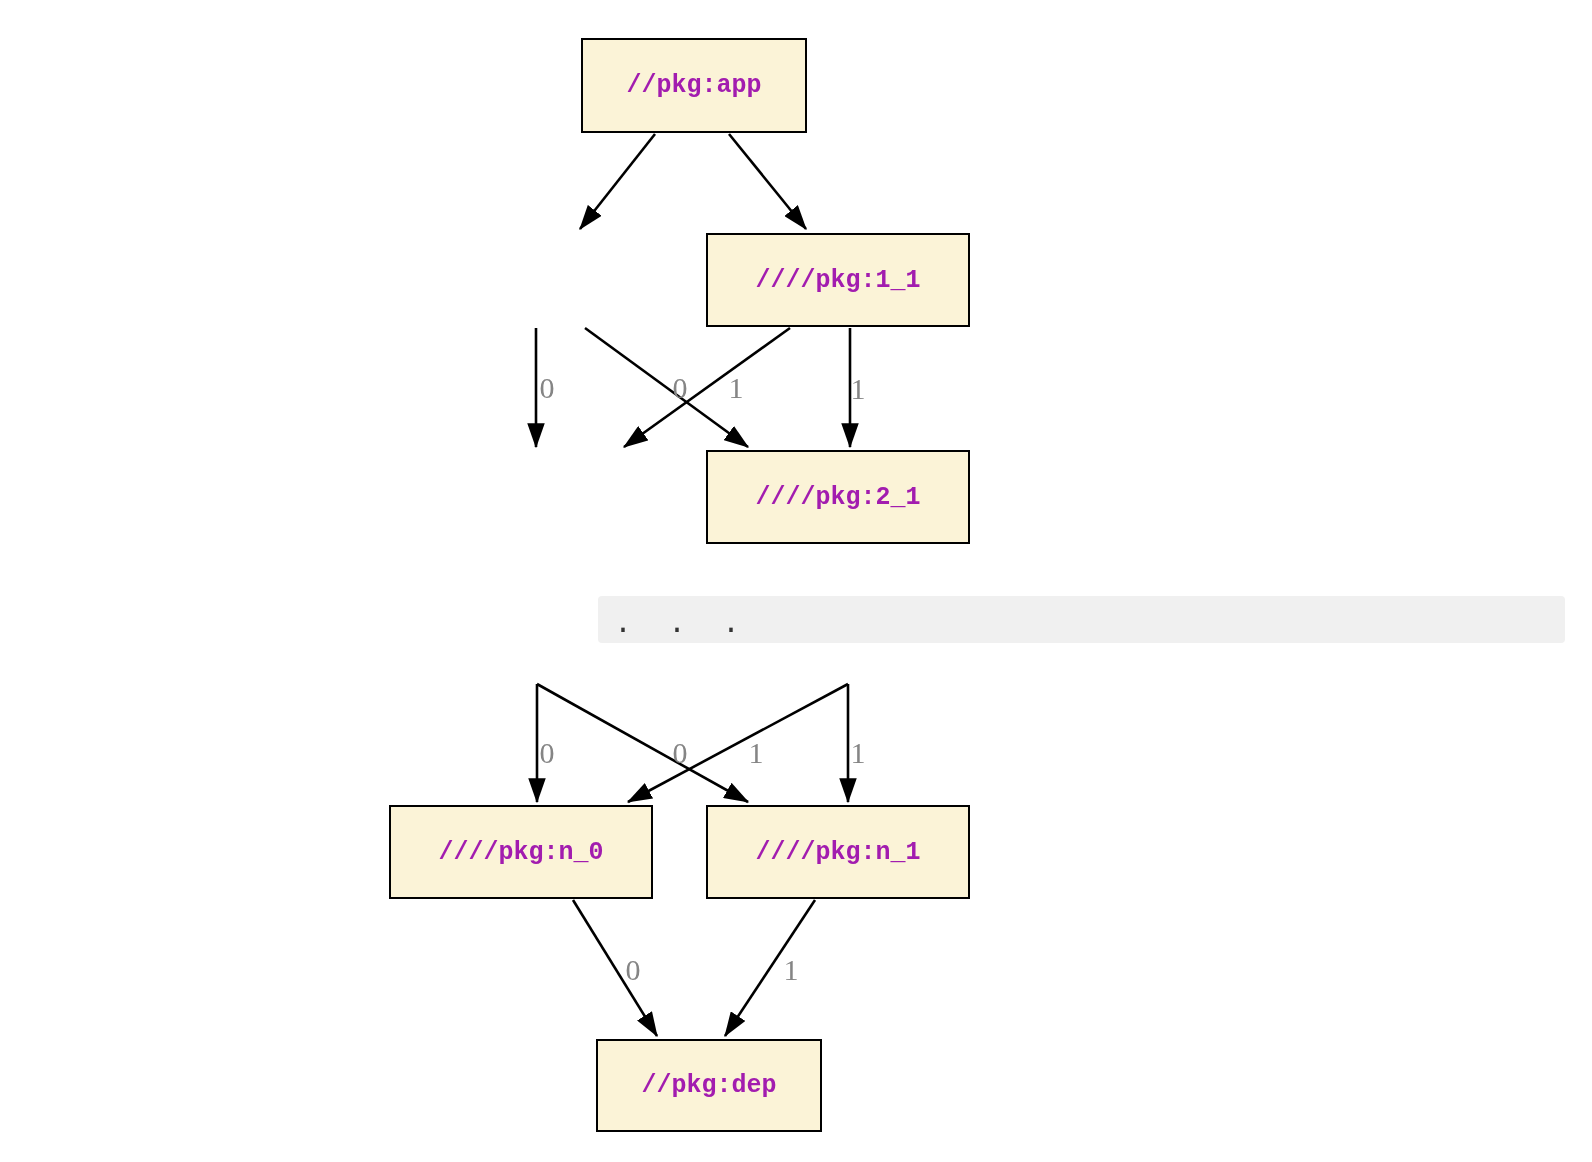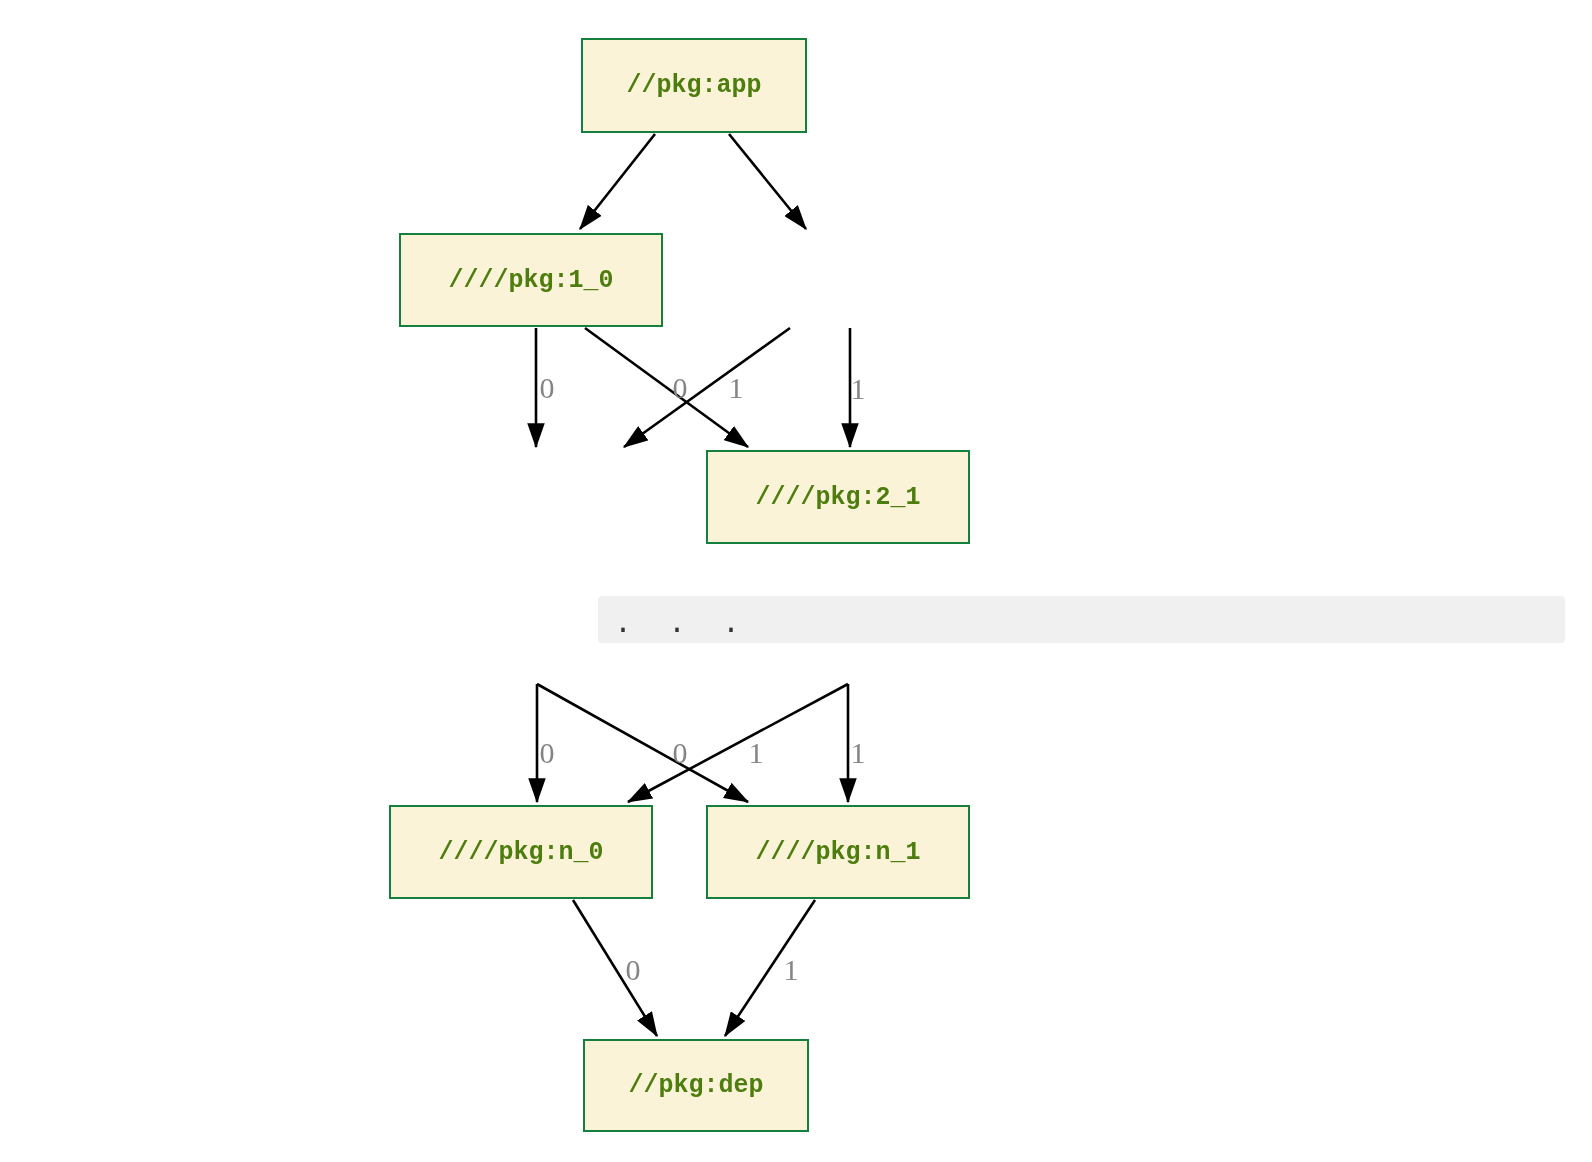--- a/index.html
+++ b/index.html
@@ -19,38 +19,38 @@
     position: absolute;
     left: 0;
     top: 0;
     width: 1592px;
     height: 1162px;
   }
   .node {
     position: absolute;
     box-sizing: border-box;
     background: #fbf3d7;
-    border: 2px solid #15803d;
+    border: 2px solid #000000;
     display: flex;
     align-items: center;
     justify-content: center;
     font-family: "Liberation Mono", monospace;
     font-weight: bold;
     font-size: 25px;
-    color: #4d7c0f;
+    color: #a21caf;
     white-space: pre;
   }
   .node-app  { left: 581px; top: 38px;   width: 226px; height: 95px; }
   .node-1_0  { left: 399px; top: 233px;  width: 264px; height: 94px; }
   .node-1_1  { left: 706px; top: 233px;  width: 264px; height: 94px; }
   .node-2_0  { left: 399px; top: 450px;  width: 264px; height: 94px; }
   .node-2_1  { left: 706px; top: 450px;  width: 264px; height: 94px; }
   .node-n_0  { left: 389px; top: 805px;  width: 264px; height: 94px; }
   .node-n_1  { left: 706px; top: 805px;  width: 264px; height: 94px; }
-  .node-dep  { left: 583px; top: 1039px; width: 226px; height: 93px; }
+  .node-dep  { left: 596px; top: 1039px; width: 226px; height: 93px; }
   .ellipsis-bar {
     position: absolute;
     left: 598px;
     top: 596px;
     width: 967px;
     height: 47px;
     background: #f0f0f0;
     border-radius: 4px;
     display: flex;
     align-items: flex-end;
@@ -110,21 +110,21 @@
     <path class="edge" d="M537,684 L748,802" marker-end="url(#arrow)"></path>
     <path class="edge" d="M848,684 L628,802" marker-end="url(#arrow)"></path>
     <path class="edge" d="M848,684 L848,802" marker-end="url(#arrow)"></path>
 
     <path class="edge" d="M573,900 L657,1036" marker-end="url(#arrow)"></path>
     <path class="edge" d="M815,900 L725,1036" marker-end="url(#arrow)"></path>
   </svg>
 
   <div class="node node-app">//pkg:app</div>
 
-  <div class="node node-1_0">////pkg:1_0</div>
+  <div class="node node-1_1">////pkg:1_1</div>
 
   <div class="node node-2_1">////pkg:2_1</div>
 
   <div class="ellipsis-bar">
     <span class="ellipsis-text">.  .  .</span>
   </div>
 
   <div class="node node-n_0">////pkg:n_0</div>
   <div class="node node-n_1">////pkg:n_1</div>
 

